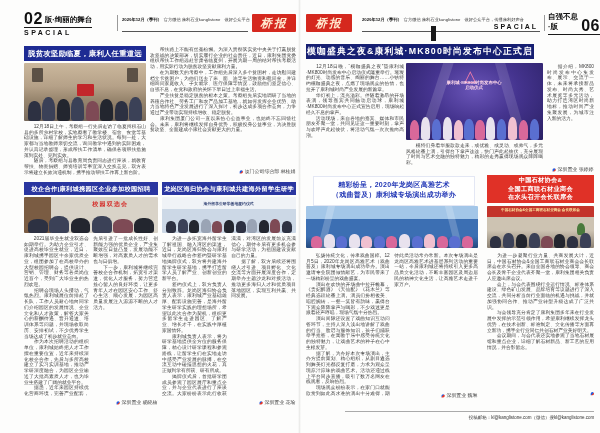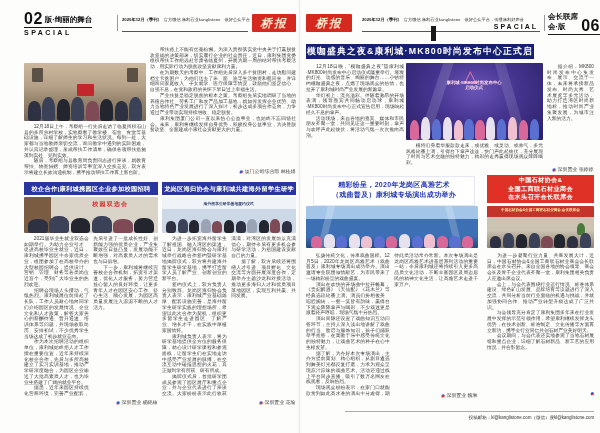--- a/index.html
+++ b/index.html
@@ -78,20 +78,21 @@
     </div>
     <div class="spc">SPACIAL</div>
   </div>
   <div class="abs vdiv" style="left:117px;top:15px;"></div>
   <div class="abs tinyhdr" style="left:122px;top:17px;width:128px;height:9px;">
     <div class="in"><b>2020年12月（季刊）</b><span>官方微信 康利石业kanglistone　做好公众平台，传播康利好声音</span></div>
   </div>
   <div class="abs rule" style="left:122px;top:31px;width:126px;"></div>
   <div class="abs mast" style="left:252px;top:14px;width:44px;height:18px;">桥报</div>
 
+  <div class="abs leadbar l" style="left:24px;top:46px;width:122px;height:15px;">脱贫攻坚励临夏，康利人任重道远</div>
 
   <div class="photo" style="left:24px;top:63px;width:122px;height:58px;background:linear-gradient(180deg,#cbb89d 0%,#b5a188 40%,#99876f 62%,#77695b 100%);">
     <div class="abs" style="left:8px;top:5px;width:11px;height:14px;background:#5c5146;border-radius:1px;"></div>
     <div class="abs" style="right:8px;top:5px;width:11px;height:14px;background:#5c5146;border-radius:1px;"></div>
     <div class="abs" style="left:50%;top:36%;width:17px;height:12px;margin-left:-8px;background:#c2272b;border-radius:1px;"></div>
     <div class="ppl">
       <span></span>
         <span></span>
         <span></span>
         <span></span>
@@ -184,21 +185,21 @@
 
   <div class="abs mast" style="left:306px;top:14px;width:46px;height:18px;">桥报</div>
   <div class="abs tinyhdr" style="left:362px;top:17px;width:150px;height:9px;">
     <div class="in"><b>2020年12月（季刊）</b><span>官方微信 康利石业kanglistone　做好公众平台，传播康利好声音</span></div>
   </div>
   <div class="abs rule" style="left:362px;top:31px;width:178px;"></div>
   <div class="abs spc" style="left:430px;top:22px;width:108px;text-align:right;letter-spacing:2px;">SPACIAL</div>
   <div class="abs vdiv" style="left:544px;top:15px;"></div>
   <div class="abs" style="left:548px;top:12px;">
     <div class="hrow">
-      <span class="hsec">会长联席会·版</span>
+      <span class="hsec">自强不息·版</span>
       <span class="hnum">06</span>
     </div>
   </div>
   <div class="abs fold" style="left:431px;top:26px;width:5px;height:15px;"></div>
 
   <div class="abs leadbar r" style="left:306px;top:44px;width:228px;height:15px;">模咖盛典之夜&amp;康利城·MK800时尚发布中心正式启动</div>
 
   <div class="txt" style="left:306px;top:63px;width:98px;height:105px;">
     <div class="sc">　　12月18日晚，“模咖盛典之夜”暨康利城·MK800时尚发布中心启动仪式隆重举行。璀璨的灯光、动感的音乐、绚丽的舞台……小镇特约模咖盛典之夜，点燃了现场观众的热情，也拉开了康利城时尚产业发展的新篇章。
 　　华灯初上，流光溢彩。伴随着激昂的开场表演，领导嘉宾共同触动启动球，康利城·MK800时尚发布中心正式宣告启用，现场响起经久不息的掌声。

